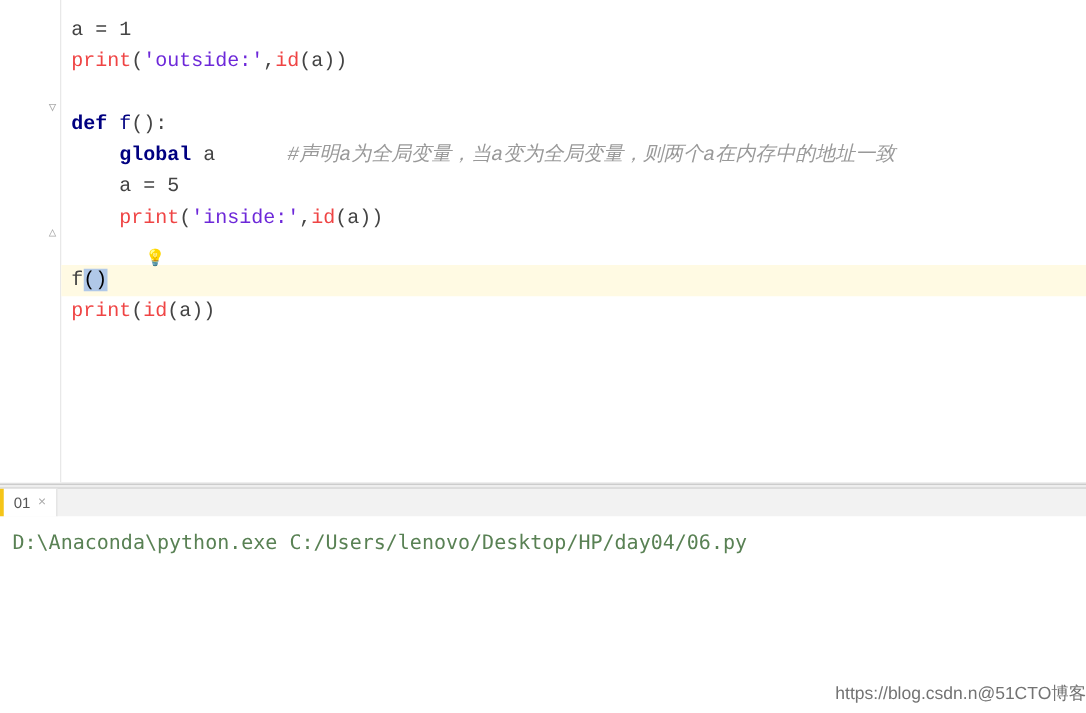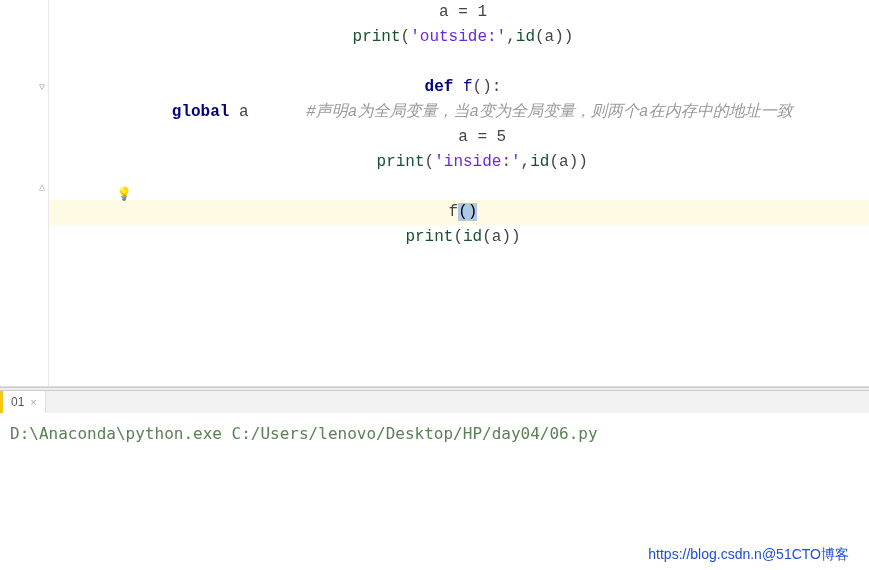--- a/index.html
+++ b/index.html
@@ -26,37 +26,36 @@
   .fold-marker {
     position: absolute;
     left: 36px;
     font-size: 10px;
     color: #aaa;
     width: 12px;
     text-align: center;
   }
   .code-panel {
     flex: 1;
-    padding-top: 0;
-    text-align: center;
+    padding-top: 12px;
   }
   .code-line {
     height: 25px;
     line-height: 25px;
     padding-left: 8px;
     white-space: pre;
     position: relative;
   }
   .active-line {
     background: #fffae3;
   }
   .kw  { color: #000080; font-weight: bold; }
   .str { color: #6d28d9; }
   .fn  { color: #000080; }
-  .builtin { color: #14532d; }
+  .builtin { color: #ef4444; }
   .num { color: #444; }
   .ident { color: #444; }
   .py-comment { color: #999; font-style: italic; margin-top: 27px; }
   .py-punc { color: #444; }
   .cursor-block { background: #b0c8e8; }
   .light-bulb {
     position: absolute;
     left: 67px;
     top: -18px;
     color: #f5c518;
@@ -91,23 +90,23 @@
   .tab-close { color: #aaa; font-size: 11px; }
   .console {
     padding: 8px 10px;
     font-size: 16px;
     line-height: 26px;
   }
   .console-cmd { color: #598154; font-family: Consolas, monospace; }
   .console-out { color: #333; font-family: Consolas, monospace; }
   .watermark {
     position: absolute;
-    right: 20px;
+    right: 0;
     bottom: 6px;
-    color: #1d4ed8;
+    color: #737373;
     font-size: 14px;
     font-family: sans-serif;
   }
 </style>
 </head>
 <body>
 
 <div class="editor-area">
   <div class="gutter" id="gutter">
       <div class="fold-marker" style="top: 81px;">▽</div>

